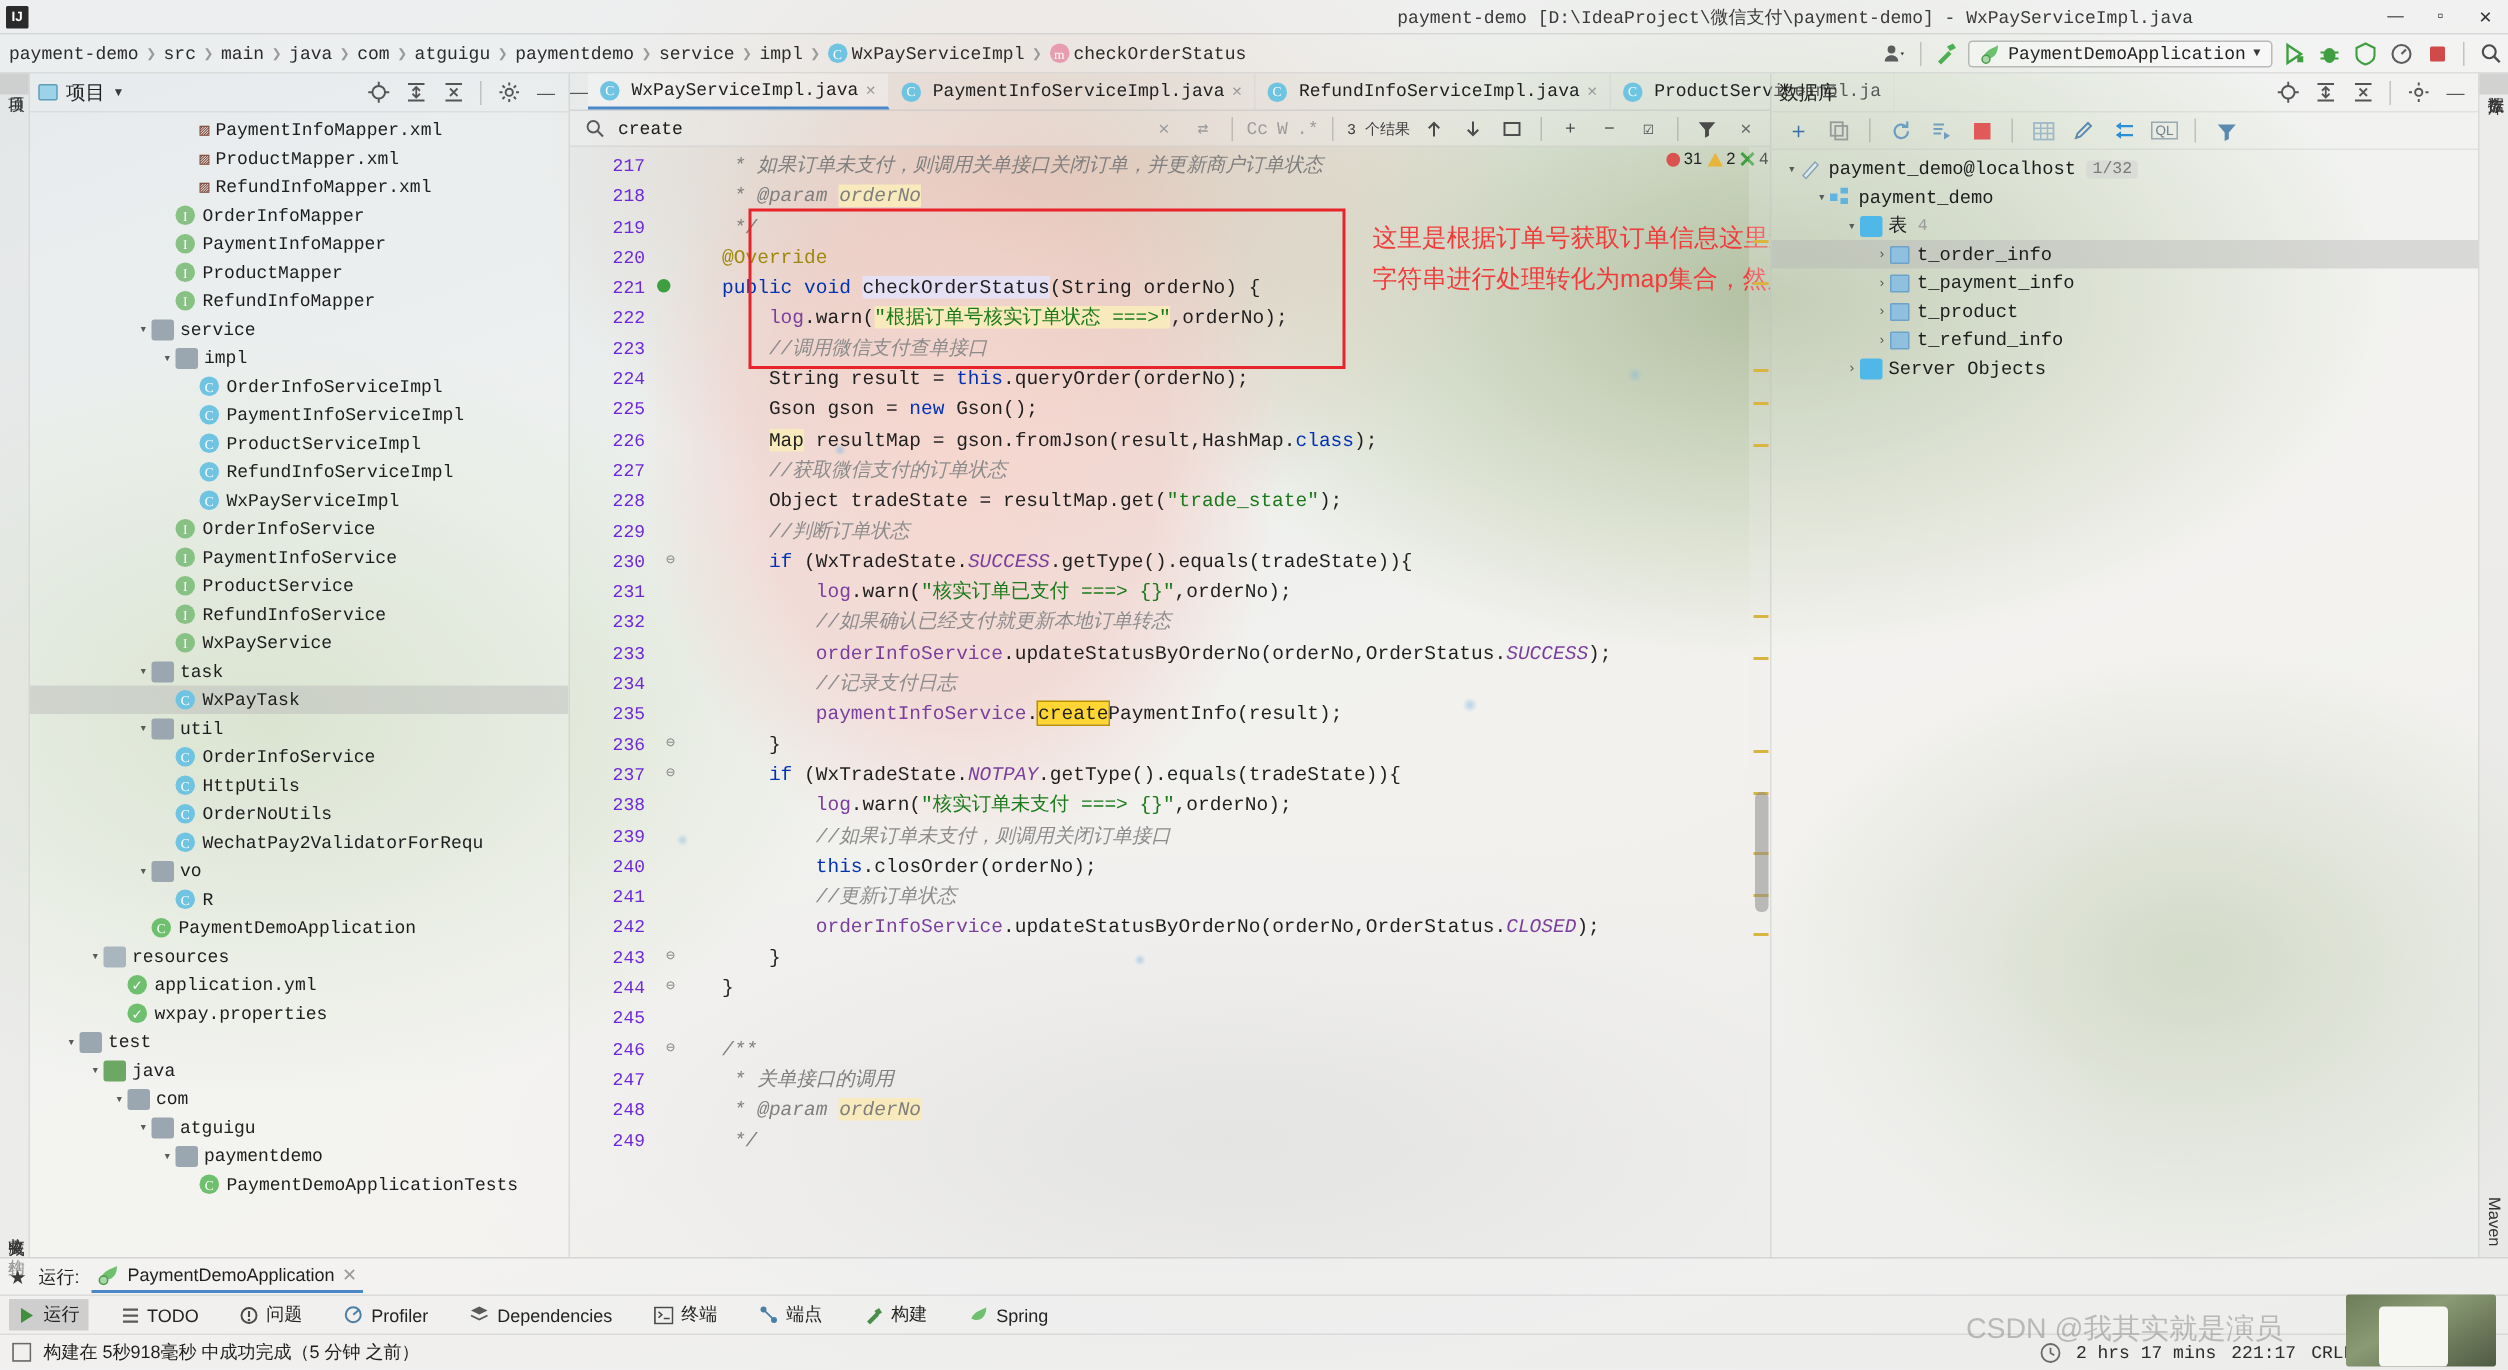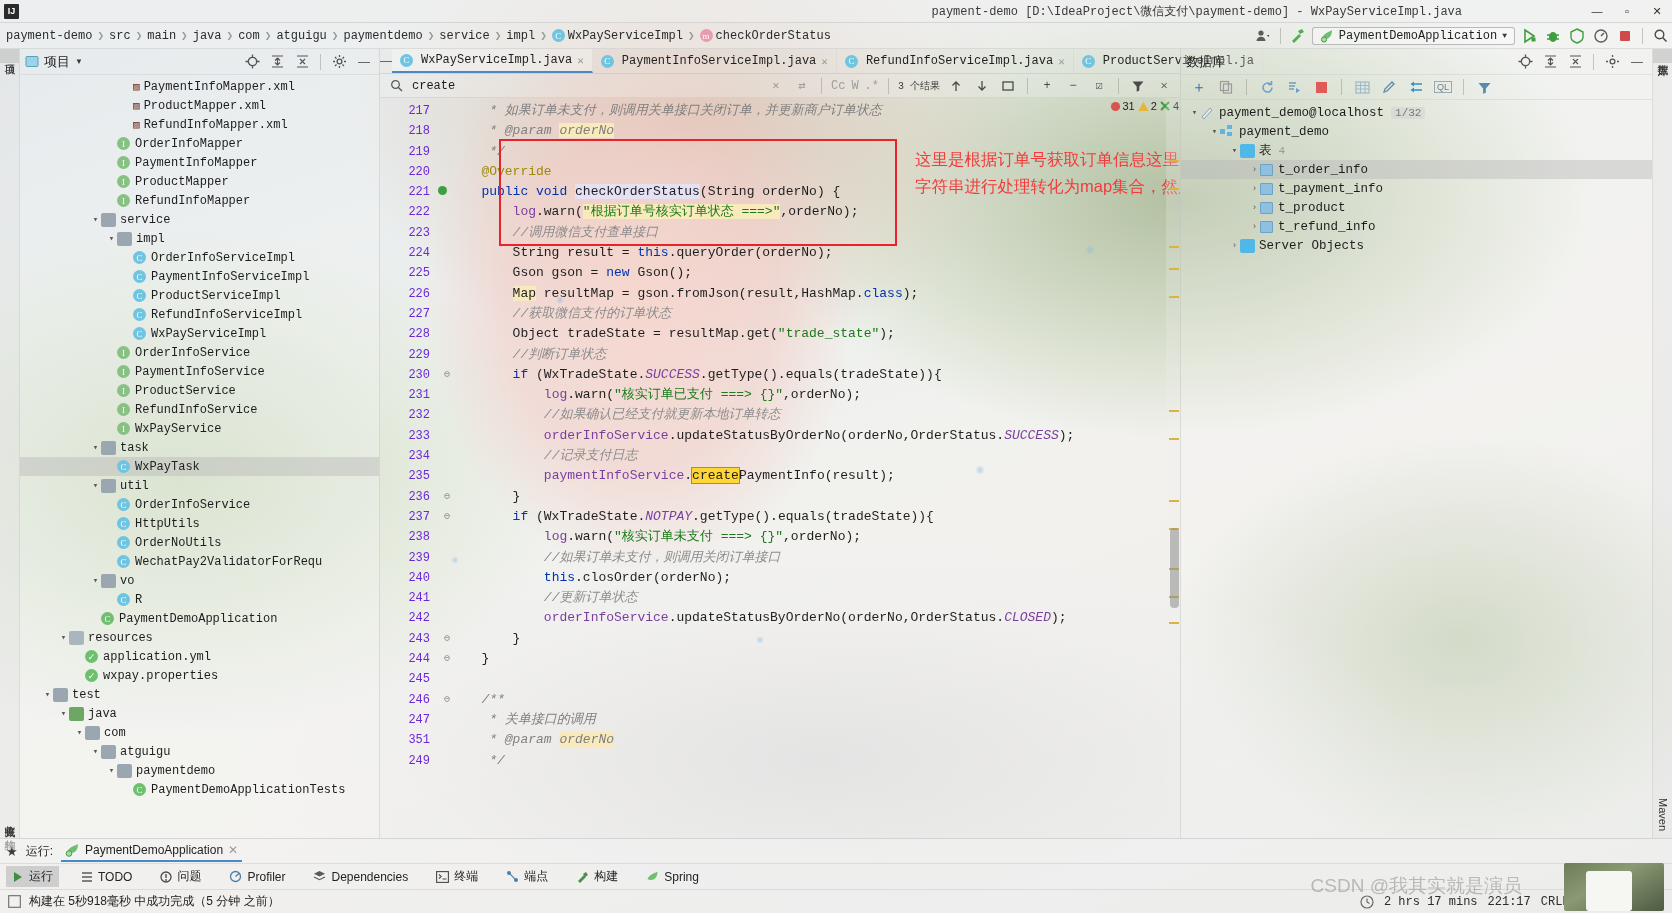--- a/index.html
+++ b/index.html
@@ -608,21 +608,21 @@
             <div>238</div>
             <div>239</div>
             <div>240</div>
             <div>241</div>
             <div>242</div>
             <div>243</div>
             <div>244</div>
             <div>245</div>
             <div>246</div>
             <div>247</div>
-            <div>351</div>
+            <div>248</div>
             <div>249</div>
           </div>
         <div class="foldcol" id="foldcol">
             <div></div>
             <div></div>
             <div></div>
             <div></div>
             <div></div>
             <div></div>
             <div></div>

